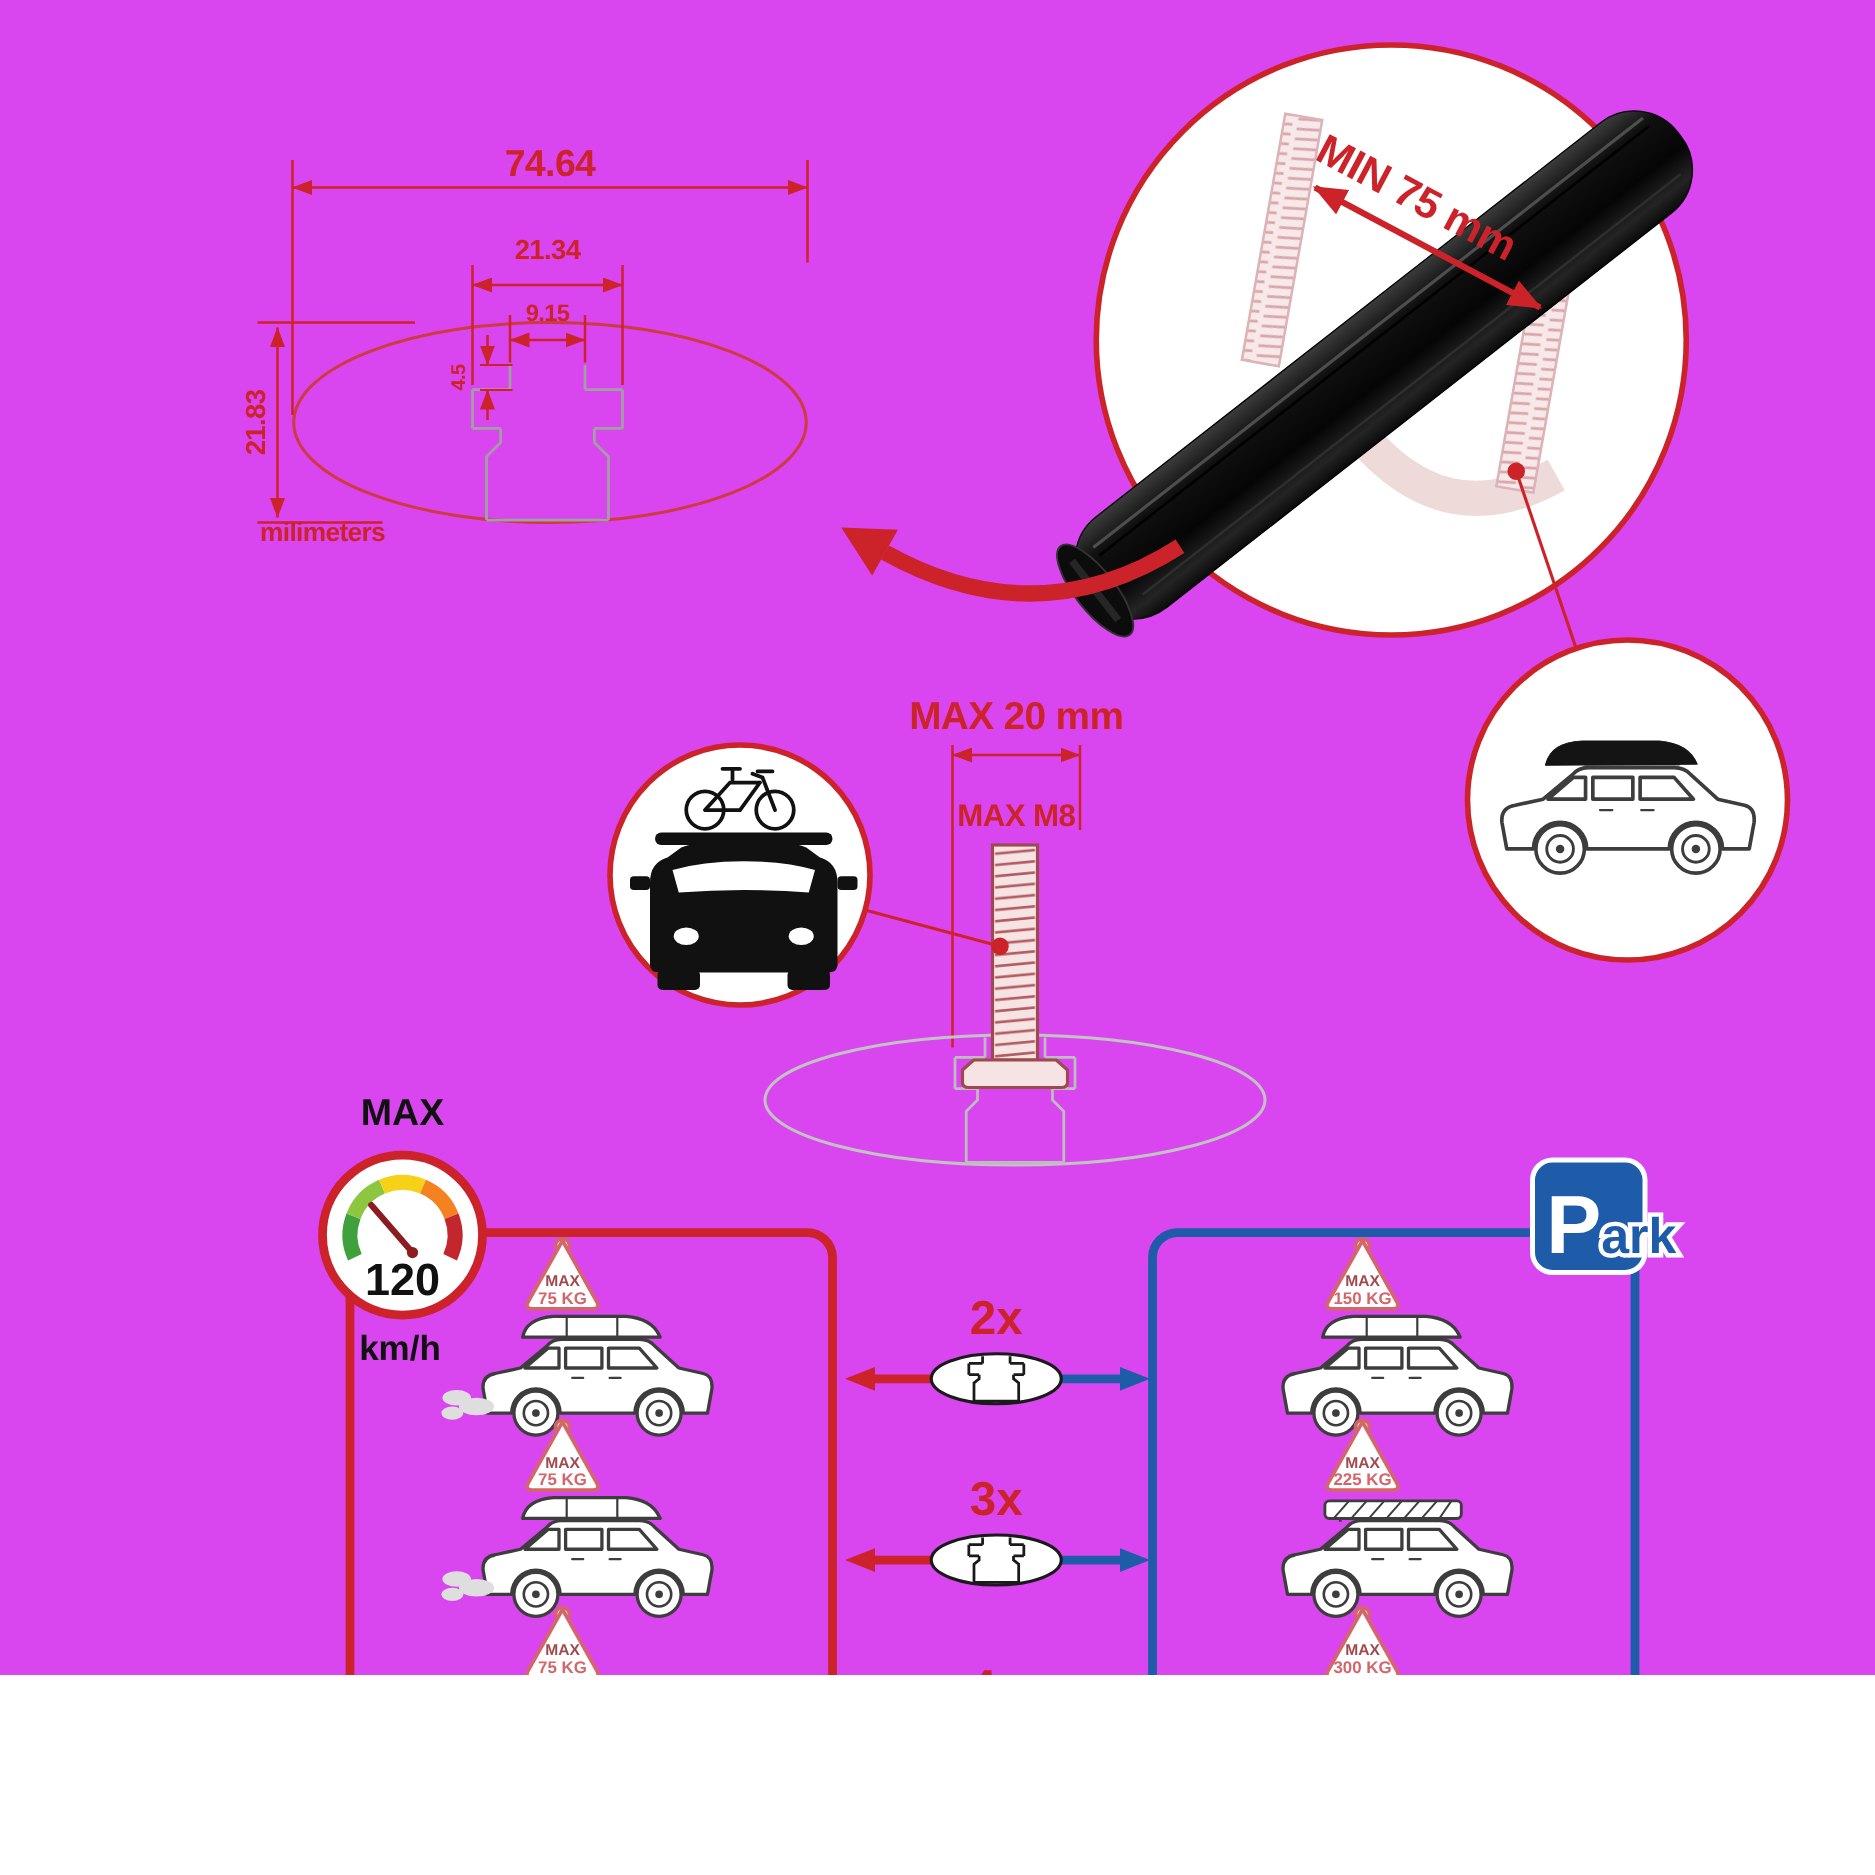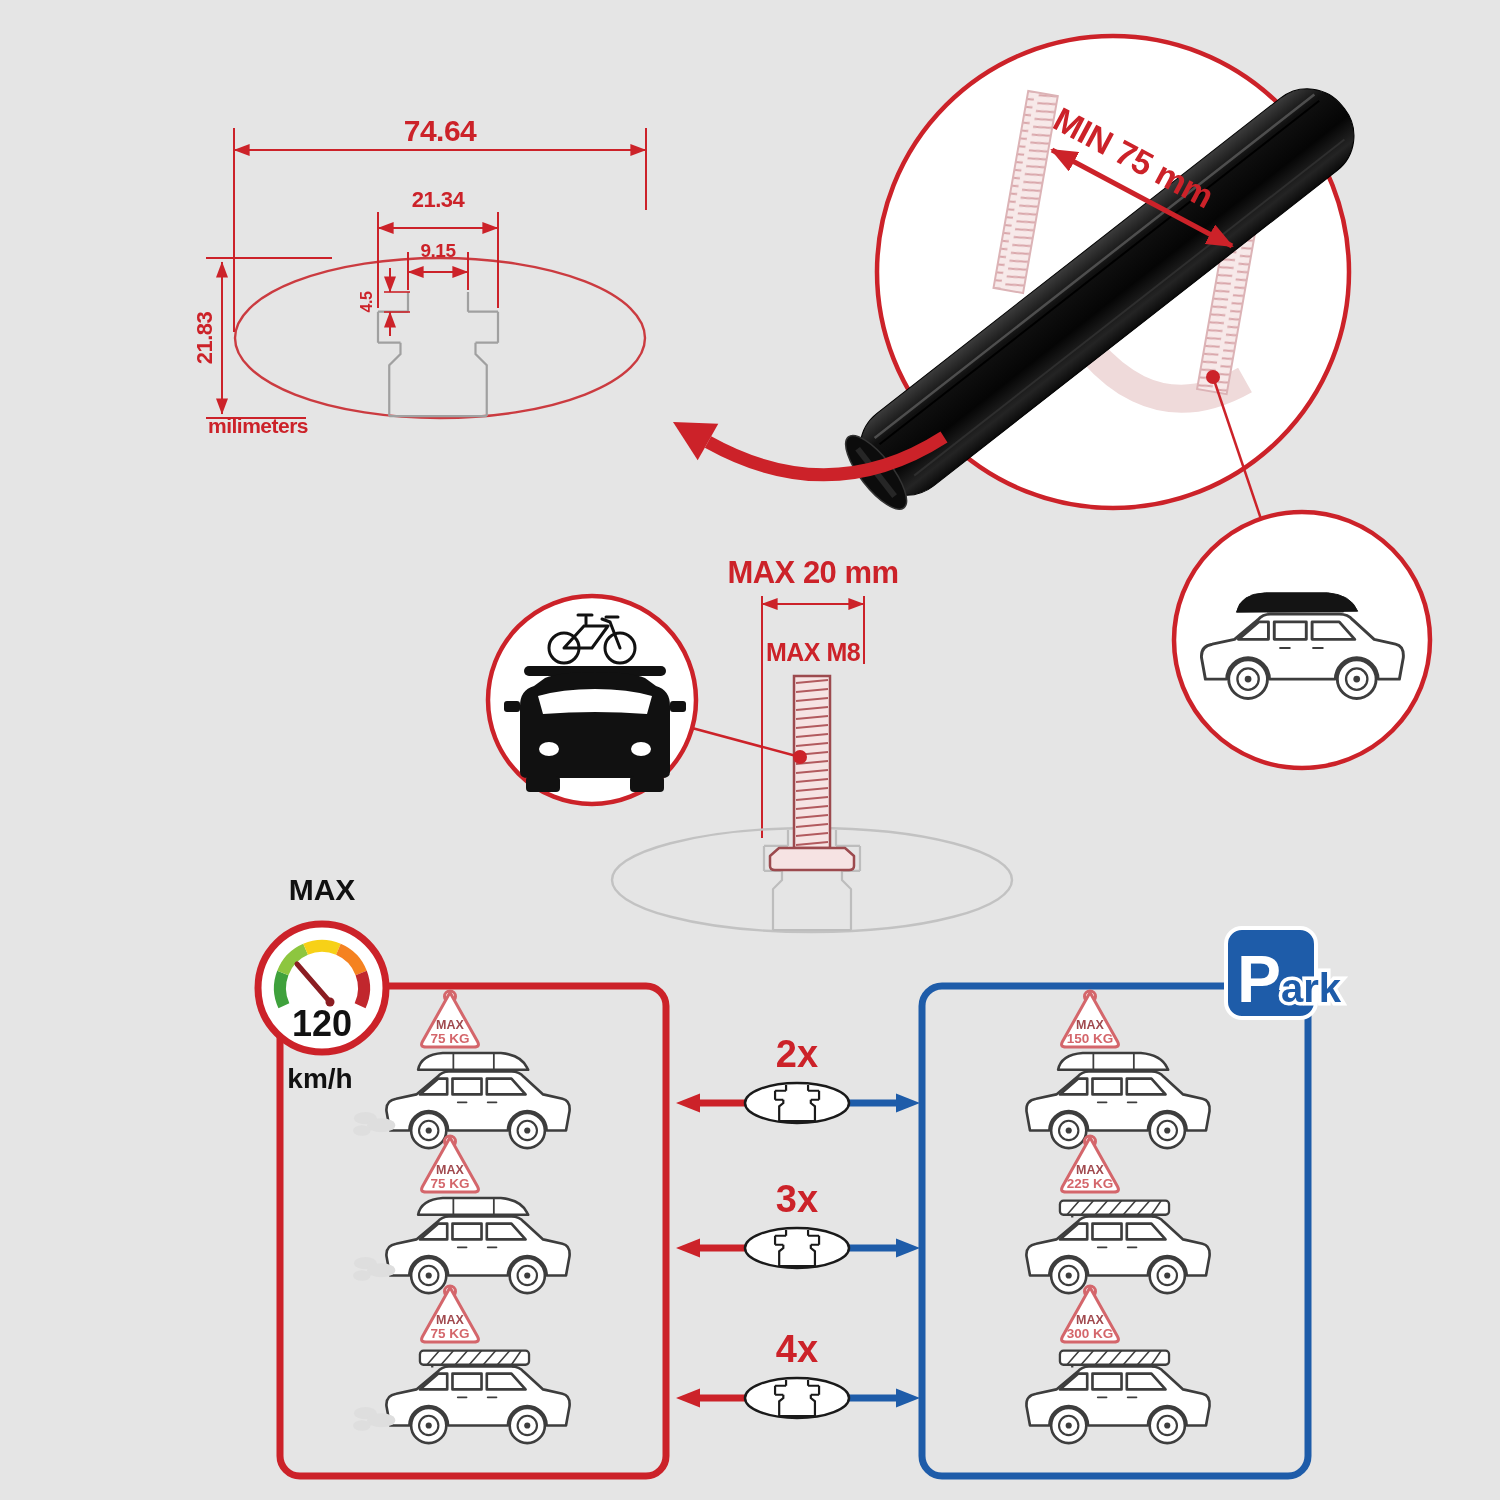--- a/index.html
+++ b/index.html
@@ -1,16 +1,16 @@
 <!DOCTYPE html>
 <html><head>
 <meta charset="utf-8">
 <style>
   html,body{margin:0;padding:0;background:#fff;}
-  .stage{position:relative;width:1500px;height:1500px;background:#e5e5e5;overflow:hidden;
+  .stage{position:relative;width:1500px;height:1340px;background:#d946ef;overflow:hidden;
          font-family:"Liberation Sans",sans-serif;}
   svg text{font-family:"Liberation Sans",sans-serif;font-weight:bold;}
   .dim{fill:#cc2229;letter-spacing:-0.5px;}
   .dk{fill:#111;}
   .tag-max{fill:#a14a4f;font-size:12.5px;}
   .tag-val{fill:#d4666b;font-size:13.5px;}
   .mult{fill:#cc2229;font-size:38px;}
 </style>
 </head>
 <body>

